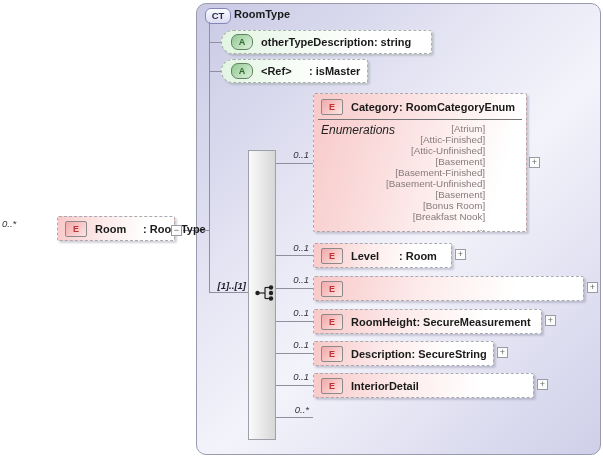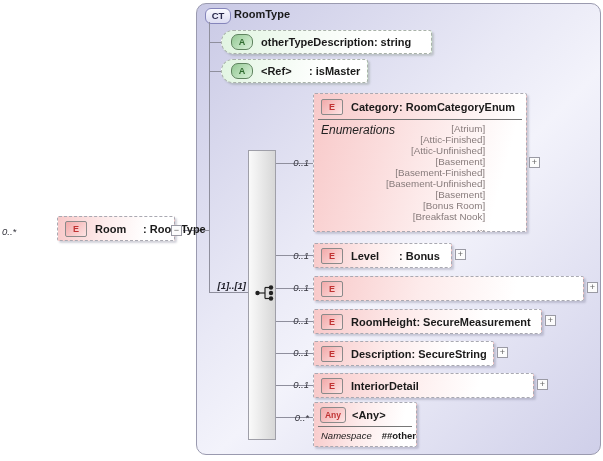--- a/index.html
+++ b/index.html
@@ -34,21 +34,21 @@
       box-shadow:2px 2px 2px rgba(110,125,110,.3);display:flex;align-items:center;padding-left:9px;box-sizing:border-box;}
   .aicon{display:inline-block;width:20px;height:14px;border:1px solid #5f835f;border-radius:7px;
       background:linear-gradient(135deg,#93c893,#ddf3dd);color:#2f6b2f;font-size:9px;font-weight:bold;
       text-align:center;line-height:14px;margin-right:8px;flex:none;}
 
   
   .seqbar{position:absolute;left:248px;top:150px;width:28px;height:290px;border:1px solid #9f9fa8;box-sizing:border-box;
       background:linear-gradient(to right,#fafafa,#d7d7d7);}
 
   
-  .card{position:absolute;font-size:9.5px;font-style:italic;color:#33333c;text-align:right;margin-top:8px;}
+  .card{position:absolute;font-size:9.5px;font-style:italic;color:#33333c;text-align:right;}
   .occurs{position:absolute;font-size:9.5px;font-style:italic;font-weight:bold;color:#22222c;text-align:right;}
 
   
   .expander{position:absolute;width:11px;height:11px;border:1px solid #9a9aa4;background:#fcfcfc;box-sizing:border-box;
       font-size:9px;line-height:9px;text-align:center;color:#666;}
 
   
   .bigbox{position:absolute;left:313px;top:93px;width:214px;height:139px;border:1px dashed #a9a9b2;border-radius:2px;
       background:linear-gradient(105deg,#f8c9c9 0%,#fbdede 35%,#ffffff 85%);
       box-shadow:2px 2px 2px rgba(110,110,135,.3);box-sizing:border-box;}
@@ -143,21 +143,21 @@
       </span>
     </div>
   </div>
   <div class="expander" style="left:529px;top:157px">+</div>
 
   <div class="hline" style="left:276px;top:255px;width:37px"></div>
   <div class="card" style="left:268px;top:242px;width:41px">0..1</div>
   <div class="ebox" style="left:313px;top:243px;width:139px">
     <span class="eicon">E</span>
     <span class="ename">Level</span>
-    <span class="etype">: Bonus</span>
+    <span class="etype">: Room</span>
   </div>
   <div class="expander" style="left:455px;top:249px">+</div>
 
   <div class="hline" style="left:276px;top:288px;width:37px"></div>
   <div class="card" style="left:268px;top:274px;width:41px">0..1</div>
   <div class="ebox" style="left:313px;top:276px;width:271px">
     <span class="eicon">E</span>
   </div>
   <div class="expander" style="left:587px;top:282px">+</div>
 
@@ -182,25 +182,14 @@
   <div class="hline" style="left:276px;top:385px;width:37px"></div>
   <div class="card" style="left:268px;top:371px;width:41px">0..1</div>
   <div class="ebox" style="left:313px;top:373px;width:221px">
     <span class="eicon">E</span>
     <span class="ename">InteriorDetail</span>
   </div>
   <div class="expander" style="left:537px;top:379px">+</div>
 
   <div class="hline" style="left:276px;top:417px;width:37px"></div>
   <div class="card" style="left:268px;top:404px;width:41px">0..*</div>
-  <div class="anybox">
-    <div class="trow">
-      <span class="anyicon">Any</span>
-      <span class="etype">&lt;Any&gt;</span>
-    </div>
-    <div class="divider"></div>
-    <div class="nsrow">
-      <span class="nslabel">Namespace</span>
-      <span class="nsval">##other</span>
-    </div>
-  </div>
 
 </div>
 
 </body></html>

